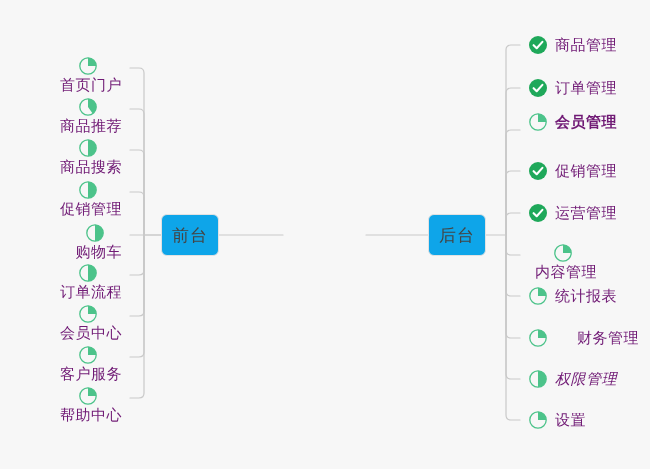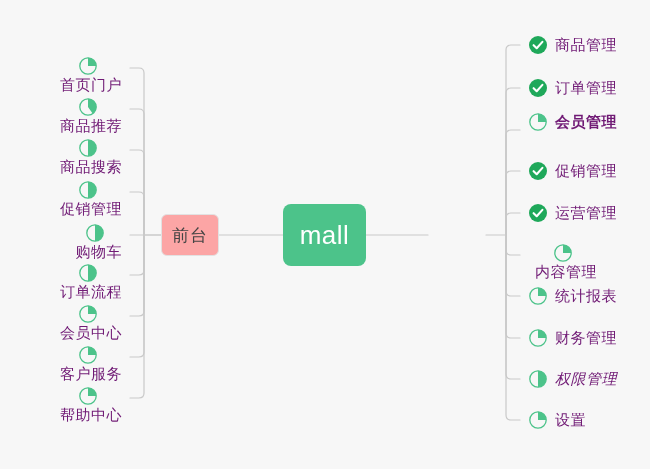--- a/index.html
+++ b/index.html
@@ -31,21 +31,21 @@
 
   .icon{
     width:20px;height:20px;
     flex:0 0 20px;
     display:block;
   }
 
   
   .branch{
     position:absolute;
-    background:#fca5a5;
+    background:#0ea5e9;
     border:1px solid #e2e2e2;
     border-radius:6px;
     display:flex;
     align-items:center;
     justify-content:center;
     font-size:17px;
     color:#444444;
     letter-spacing:1px;
     box-sizing:border-box;
   }
@@ -90,28 +90,28 @@
       <path d="M 520 213 H 511 Q 506 213 506 218 V 235" fill="none" stroke="#c9c9c9" stroke-width="1.2" stroke-linecap="round" stroke-linejoin="round"></path>
       <path d="M 520 255 H 511 Q 506 255 506 250 V 235" fill="none" stroke="#c9c9c9" stroke-width="1.2" stroke-linecap="round" stroke-linejoin="round"></path>
       <path d="M 520 296 H 511 Q 506 296 506 291 V 235" fill="none" stroke="#c9c9c9" stroke-width="1.2" stroke-linecap="round" stroke-linejoin="round"></path>
       <path d="M 520 338 H 511 Q 506 338 506 333 V 235" fill="none" stroke="#c9c9c9" stroke-width="1.2" stroke-linecap="round" stroke-linejoin="round"></path>
       <path d="M 520 379 H 511 Q 506 379 506 374 V 235" fill="none" stroke="#c9c9c9" stroke-width="1.2" stroke-linecap="round" stroke-linejoin="round"></path>
       <path d="M 520 420 H 511 Q 506 420 506 415 V 235" fill="none" stroke="#c9c9c9" stroke-width="1.2" stroke-linecap="round" stroke-linejoin="round"></path>
       <path d="M 506 235 H 486" fill="none" stroke="#c9c9c9" stroke-width="1.2" stroke-linecap="round" stroke-linejoin="round"></path>
       <path d="M 366 235 H 428" fill="none" stroke="#c9c9c9" stroke-width="1.2" stroke-linecap="round" stroke-linejoin="round"></path>
     </svg>
 
-  <div id="center-node">
-    <span>mall</span>
-  </div>
 
   <div class="branch" id="branch-left" style="left:161px;top:214px;width:58px;height:42px;">
     <span>前台</span>
   </div>
 
+  <div class="branch" id="branch-right" style="left:428px;top:214px;width:58px;height:42px;">
+    <span>后台</span>
+  </div>
 
   <div id="leaves-left">
       <div class="leaf left" style="right: 528px; top: 56px;">
         <span>
           <svg class="icon" viewBox="0 0 20 20" xmlns="http://www.w3.org/2000/svg">
       <circle cx="10" cy="10" r="8.2" fill="none" stroke="#4cc38a" stroke-width="1.3"></circle>
       <path d="M 10 10 L 10 1.8000000000000007 A 8.2 8.2 0 0 1 18.2 10 Z" fill="#4cc38a"></path>
     </svg>
         </span>
         <span class="leaf-label">首页门户</span>
@@ -246,21 +246,21 @@
       </div>
       <div class="leaf right" style="left: 528px; top: 284px;">
         <span>
           <svg class="icon" viewBox="0 0 20 20" xmlns="http://www.w3.org/2000/svg">
       <circle cx="10" cy="10" r="8.2" fill="none" stroke="#4cc38a" stroke-width="1.3"></circle>
       <path d="M 10 10 L 10 1.8000000000000007 A 8.2 8.2 0 0 1 18.2 10 Z" fill="#4cc38a"></path>
     </svg>
         </span>
         <span class="leaf-label">统计报表</span>
       </div>
-      <div class="leaf right" style="left: 528px; top: 326px;">
+      <div class="leaf right" style="left: 528px; top: 326px; gap: 22px;">
         <span>
           <svg class="icon" viewBox="0 0 20 20" xmlns="http://www.w3.org/2000/svg">
       <circle cx="10" cy="10" r="8.2" fill="none" stroke="#4cc38a" stroke-width="1.3"></circle>
       <path d="M 10 10 L 10 1.8000000000000007 A 8.2 8.2 0 0 1 18.2 10 Z" fill="#4cc38a"></path>
     </svg>
         </span>
         <span class="leaf-label">财务管理</span>
       </div>
       <div class="leaf right" style="left: 528px; top: 367px; font-style: italic;">
         <span>

